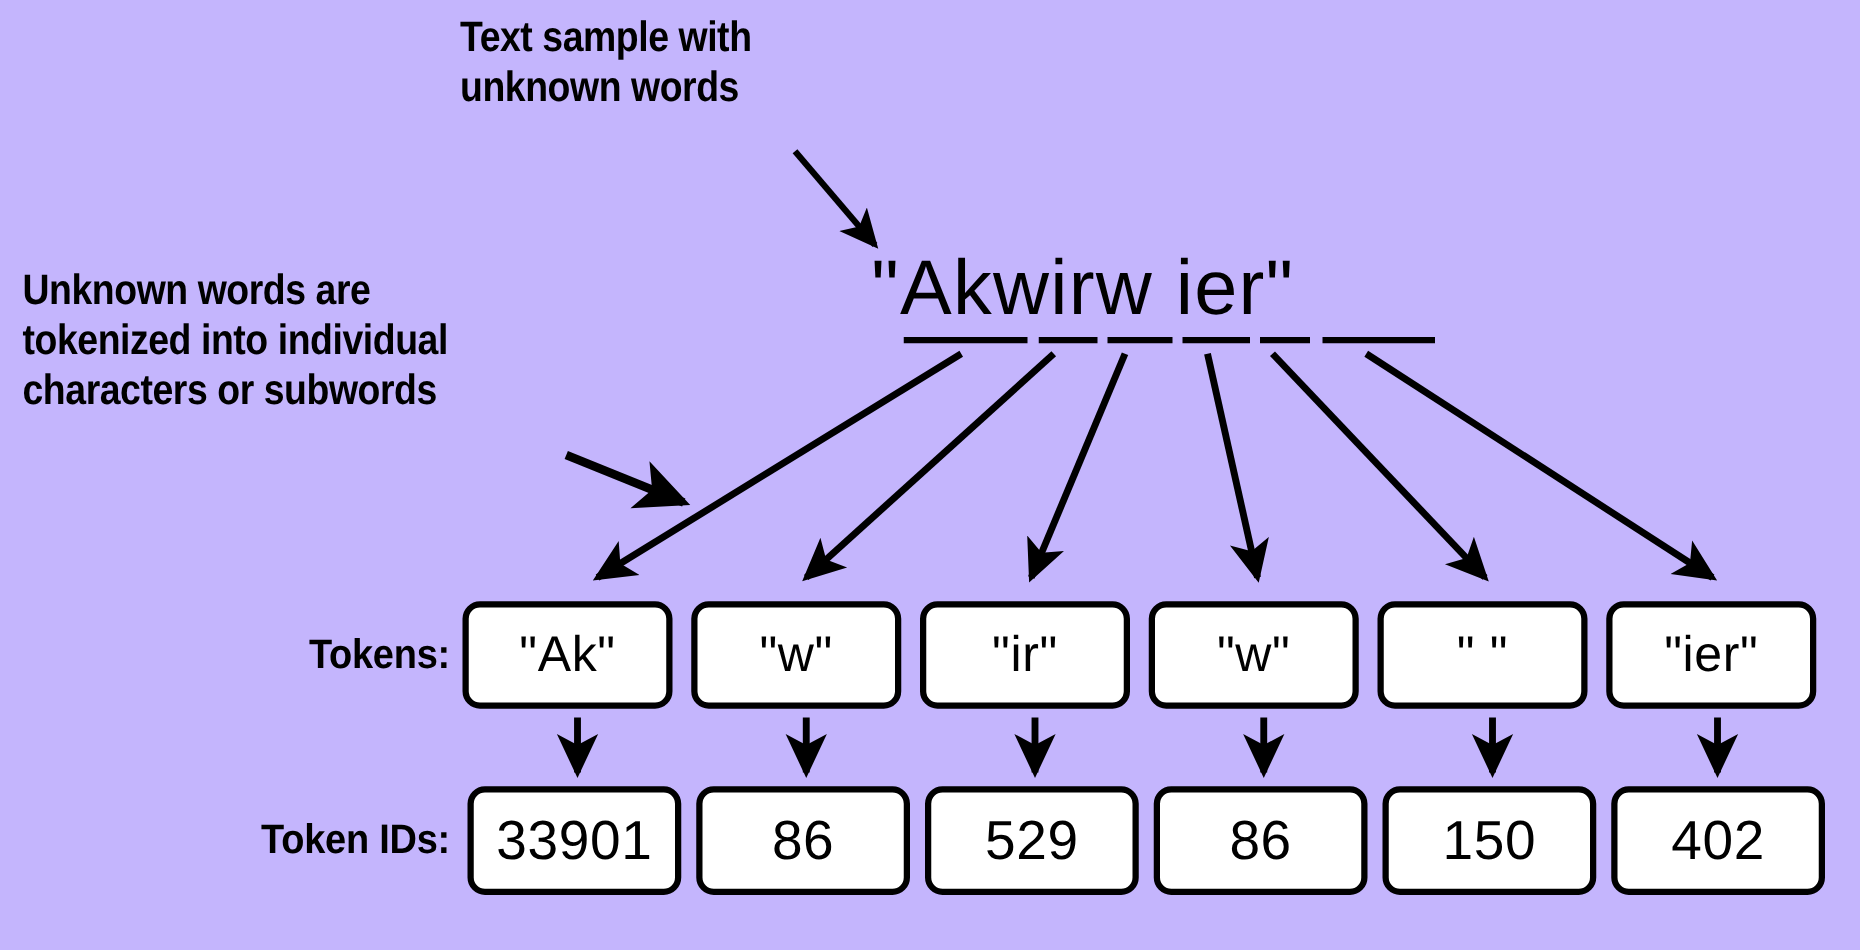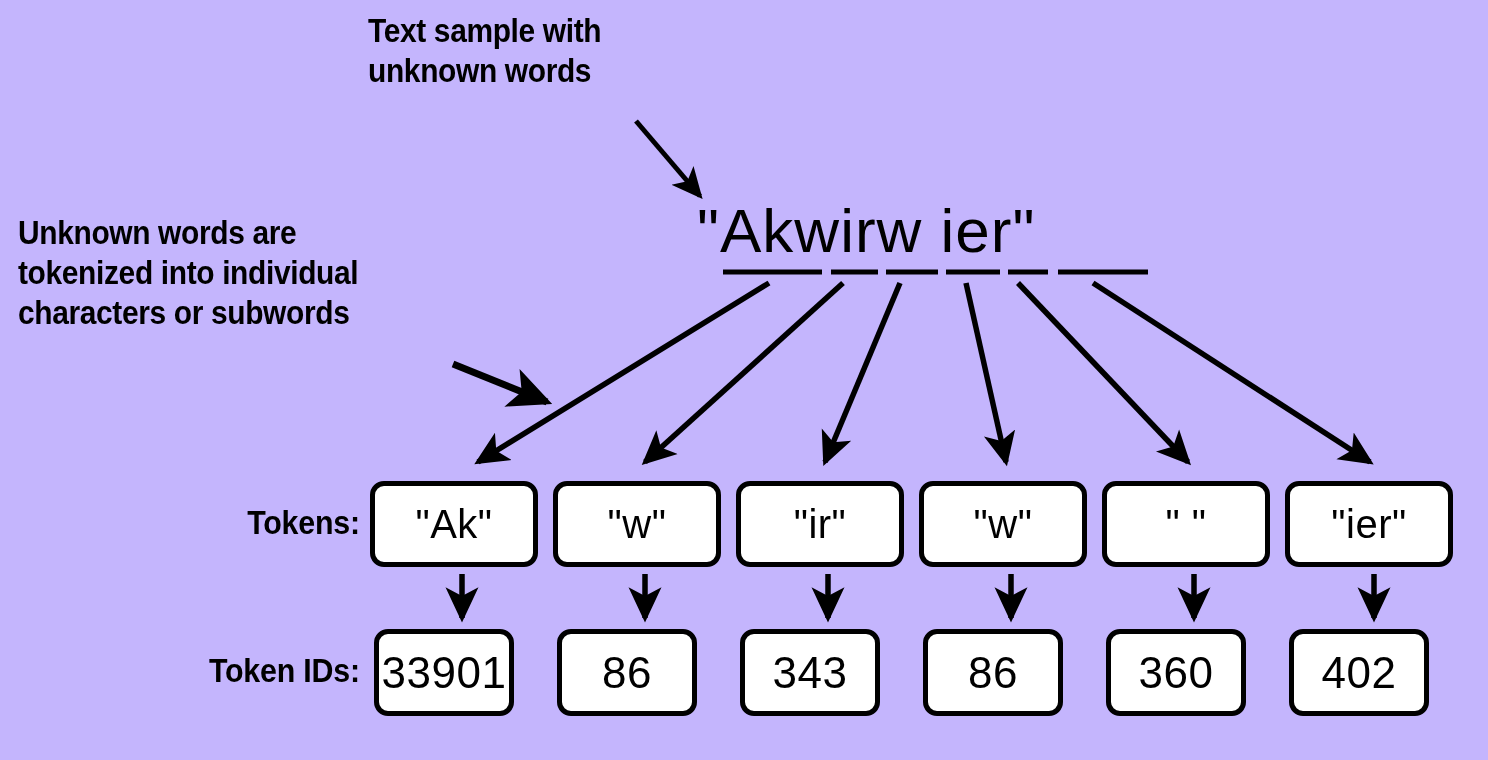--- a/index.html
+++ b/index.html
@@ -95,21 +95,21 @@
   }
   .token-box {
     top: 481px;
     width: 168px;
     height: 86px;
     font-size: 40px;
     letter-spacing: 0.5px;
   }
   .id-box {
     top: 629px;
-    width: 140px;
+    width: 171px;
     height: 87px;
     font-size: 44px;
     letter-spacing: 0.5px;
   }
 </style>
 </head>
 <body>
 
 <div id="stage">
 
@@ -170,18 +170,18 @@
 
   <div class="node-box token-box" style="left:370px">"Ak"</div>
   <div class="node-box token-box" style="left:553px">"w"</div>
   <div class="node-box token-box" style="left:736px">"ir"</div>
   <div class="node-box token-box" style="left:919px">"w"</div>
   <div class="node-box token-box" style="left:1102px">" "</div>
   <div class="node-box token-box" style="left:1285px">"ier"</div>
 
   <div class="node-box id-box" style="left:374px">33901</div>
   <div class="node-box id-box" style="left:557px">86</div>
-  <div class="node-box id-box" style="left:740px">343</div>
+  <div class="node-box id-box" style="left:740px">529</div>
   <div class="node-box id-box" style="left:923px">86</div>
-  <div class="node-box id-box" style="left:1106px">360</div>
+  <div class="node-box id-box" style="left:1106px">150</div>
   <div class="node-box id-box" style="left:1289px">402</div>
 
 </div>
 
 </body></html>

